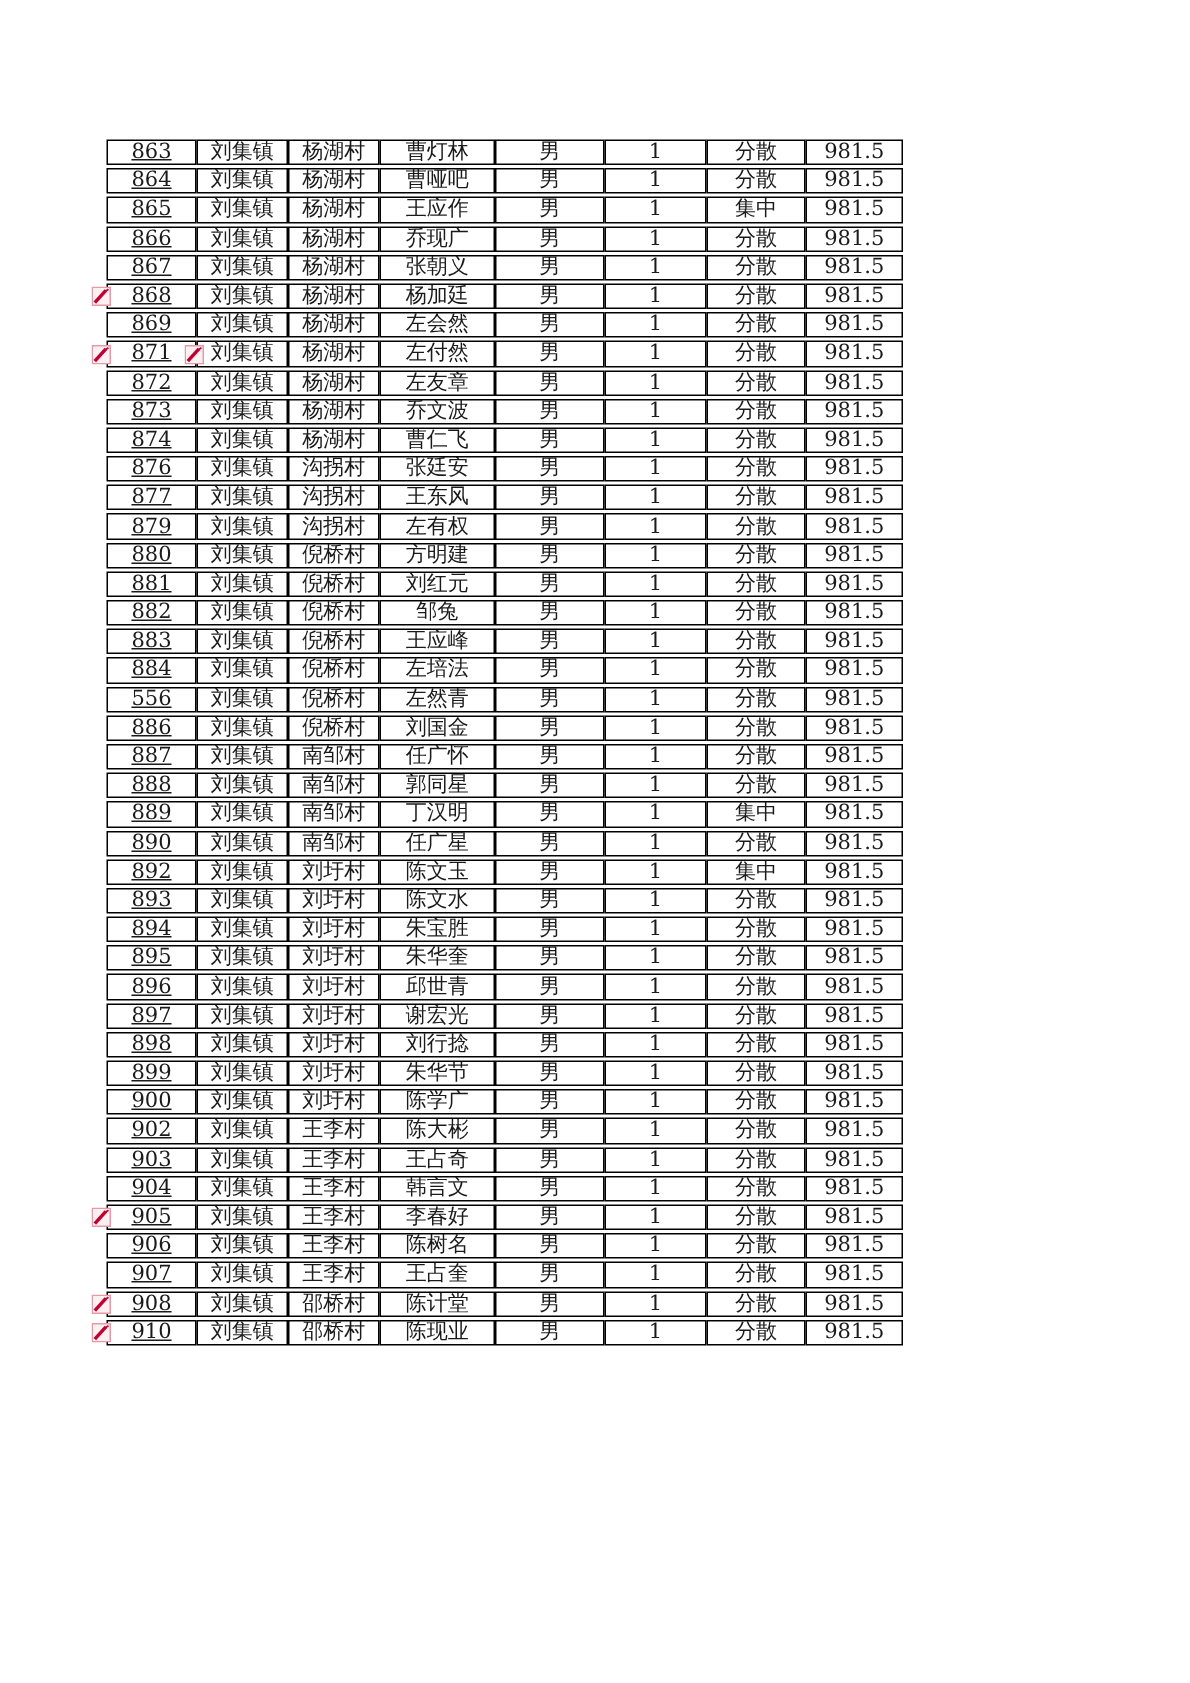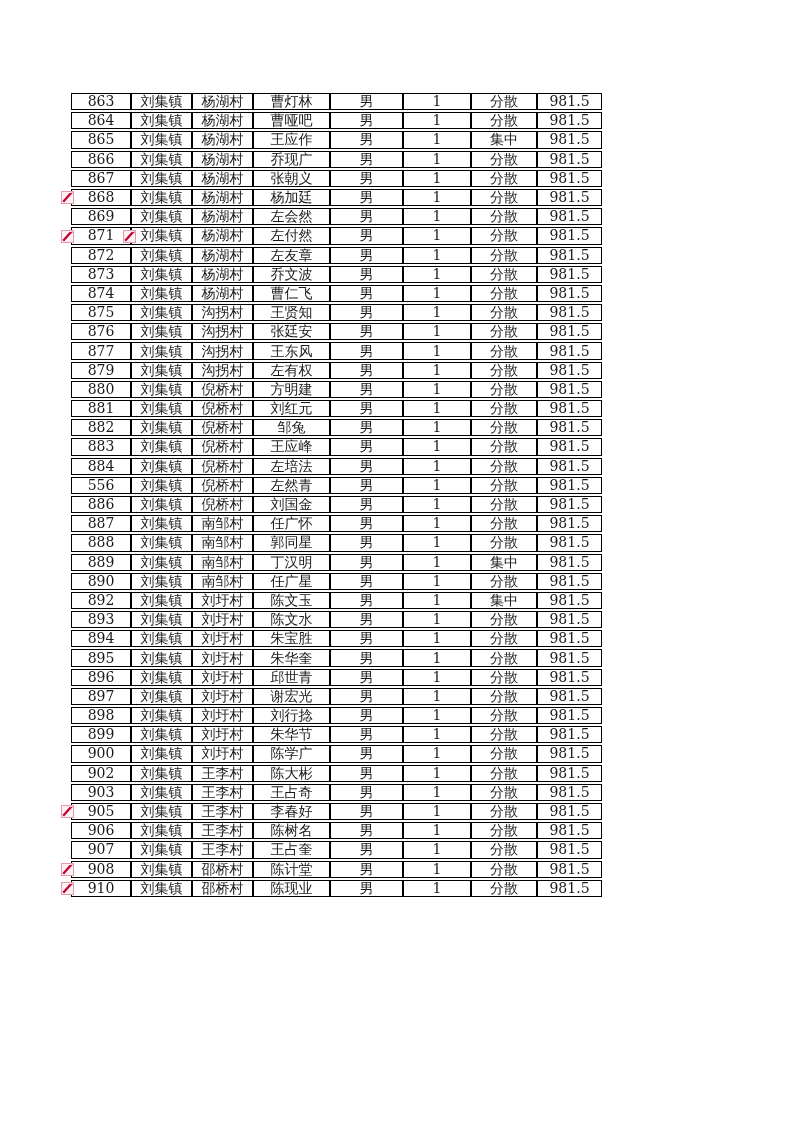--- a/index.html
+++ b/index.html
@@ -34,20 +34,21 @@
     vertical-align: middle;
     text-align: center;
     white-space: nowrap;
     overflow: visible;
     position: relative;
     padding: 0;
   }
   td.c-no {
     text-align: right;
     padding-right: 8px;
+    text-decoration: underline;
   }
   td.c-amount {
     text-align: right;
     padding-right: 5px;
     margin-top: 24px;
   }
   .marker {
     position: absolute;
     width: 13px;
     height: 13px;
@@ -196,30 +197,20 @@
           <td class="c-no">874</td>
           <td class="c-town">刘集镇</td>
           <td class="c-village">杨湖村</td>
           <td class="c-name">曹仁飞</td>
           <td class="c-gender">男</td>
           <td class="c-count">1</td>
           <td class="c-mode">分散</td>
           <td class="c-amount">981.5</td>
         </tr>
         <tr>
-          <td class="c-no">875</td>
-          <td class="c-town">刘集镇</td>
-          <td class="c-village">沟拐村</td>
-          <td class="c-name">王贤知</td>
-          <td class="c-gender">男</td>
-          <td class="c-count">1</td>
-          <td class="c-mode">分散</td>
-          <td class="c-amount">981.5</td>
-        </tr>
-        <tr>
           <td class="c-no">876</td>
           <td class="c-town">刘集镇</td>
           <td class="c-village">沟拐村</td>
           <td class="c-name">张廷安</td>
           <td class="c-gender">男</td>
           <td class="c-count">1</td>
           <td class="c-mode">分散</td>
           <td class="c-amount">981.5</td>
         </tr>
         <tr>
@@ -450,20 +441,30 @@
           <td class="c-gender">男</td>
           <td class="c-count">1</td>
           <td class="c-mode">分散</td>
           <td class="c-amount">981.5</td>
         </tr>
         <tr>
           <td class="c-no">903</td>
           <td class="c-town">刘集镇</td>
           <td class="c-village">王李村</td>
           <td class="c-name">王占奇</td>
+          <td class="c-gender">男</td>
+          <td class="c-count">1</td>
+          <td class="c-mode">分散</td>
+          <td class="c-amount">981.5</td>
+        </tr>
+        <tr>
+          <td class="c-no">904</td>
+          <td class="c-town">刘集镇</td>
+          <td class="c-village">王李村</td>
+          <td class="c-name">韩言文</td>
           <td class="c-gender">男</td>
           <td class="c-count">1</td>
           <td class="c-mode">分散</td>
           <td class="c-amount">981.5</td>
         </tr>
         <tr>
           <td class="c-no">905<span class="marker marker-rowleft">
               <svg width="13" height="13" viewBox="0 0 13 13">
                 <rect x="0.5" y="0.5" width="12" height="12" fill="#fdf0f2" stroke="#e59aa7"></rect>
                 <path d="M2.2 10.8 L9.6 2.6" stroke="#c00032" stroke-width="2.3" fill="none"></path>

